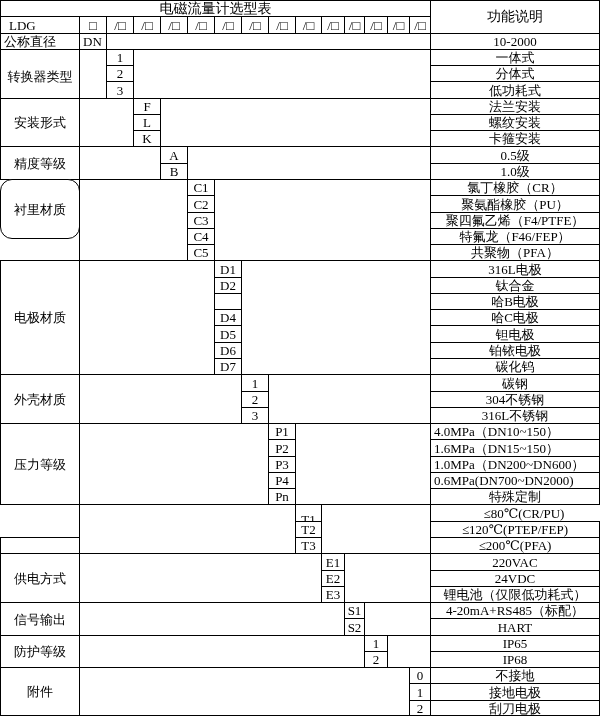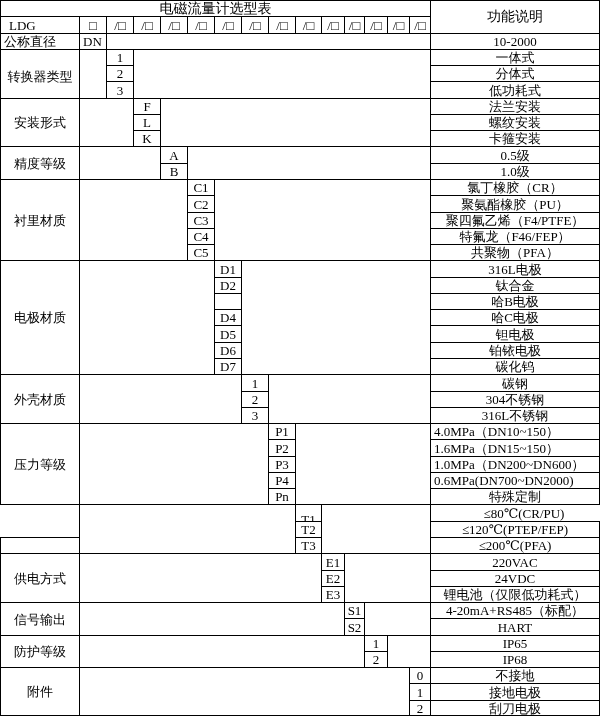--- a/index.html
+++ b/index.html
@@ -72,21 +72,21 @@
     <div class="cell" style="left: 133px; top: 130px; width: 28px; height: 17px;">K</div>
     <div class="cell" style="left: 430px; top: 130px; width: 170px; height: 17px;">卡箍安装</div>
     <div class="cell" style="left: 160px; top: 98px; width: 271px; height: 49px;"></div>
     <div class="cell" style="left: 0px; top: 146px; width: 80px; height: 34px;">精度等级</div>
     <div class="cell" style="left: 79px; top: 146px; width: 82px; height: 34px;"></div>
     <div class="cell" style="left: 160px; top: 146px; width: 28px; height: 18px;">A</div>
     <div class="cell" style="left: 430px; top: 146px; width: 170px; height: 18px;">0.5级</div>
     <div class="cell" style="left: 160px; top: 163px; width: 28px; height: 17px;">B</div>
     <div class="cell" style="left: 430px; top: 163px; width: 170px; height: 17px;">1.0级</div>
     <div class="cell" style="left: 187px; top: 146px; width: 244px; height: 34px;"></div>
-    <div class="cell" style="left: 0px; top: 179px; width: 80px; height: 82px;">衬里材质</div>
+    <div class="cell" style="left: 0px; top: 179px; width: 80px; height: 60px; border-radius: 12px;">衬里材质</div>
     <div class="cell" style="left: 79px; top: 179px; width: 109px; height: 82px;"></div>
     <div class="cell" style="left: 187px; top: 179px; width: 28px; height: 17px;">C1</div>
     <div class="cell" style="left: 430px; top: 179px; width: 170px; height: 17px;">氯丁橡胶（CR）</div>
     <div class="cell" style="left: 187px; top: 195px; width: 28px; height: 18px;">C2</div>
     <div class="cell" style="left: 430px; top: 195px; width: 170px; height: 18px;">聚氨酯橡胶（PU）</div>
     <div class="cell" style="left: 187px; top: 212px; width: 28px; height: 17px;">C3</div>
     <div class="cell" style="left: 430px; top: 212px; width: 170px; height: 17px;">聚四氟乙烯（F4/PTFE）</div>
     <div class="cell" style="left: 187px; top: 228px; width: 28px; height: 17px;">C4</div>
     <div class="cell" style="left: 430px; top: 228px; width: 170px; height: 17px;">特氟龙（F46/FEP）</div>
     <div class="cell" style="left: 187px; top: 244px; width: 28px; height: 17px;">C5</div>

